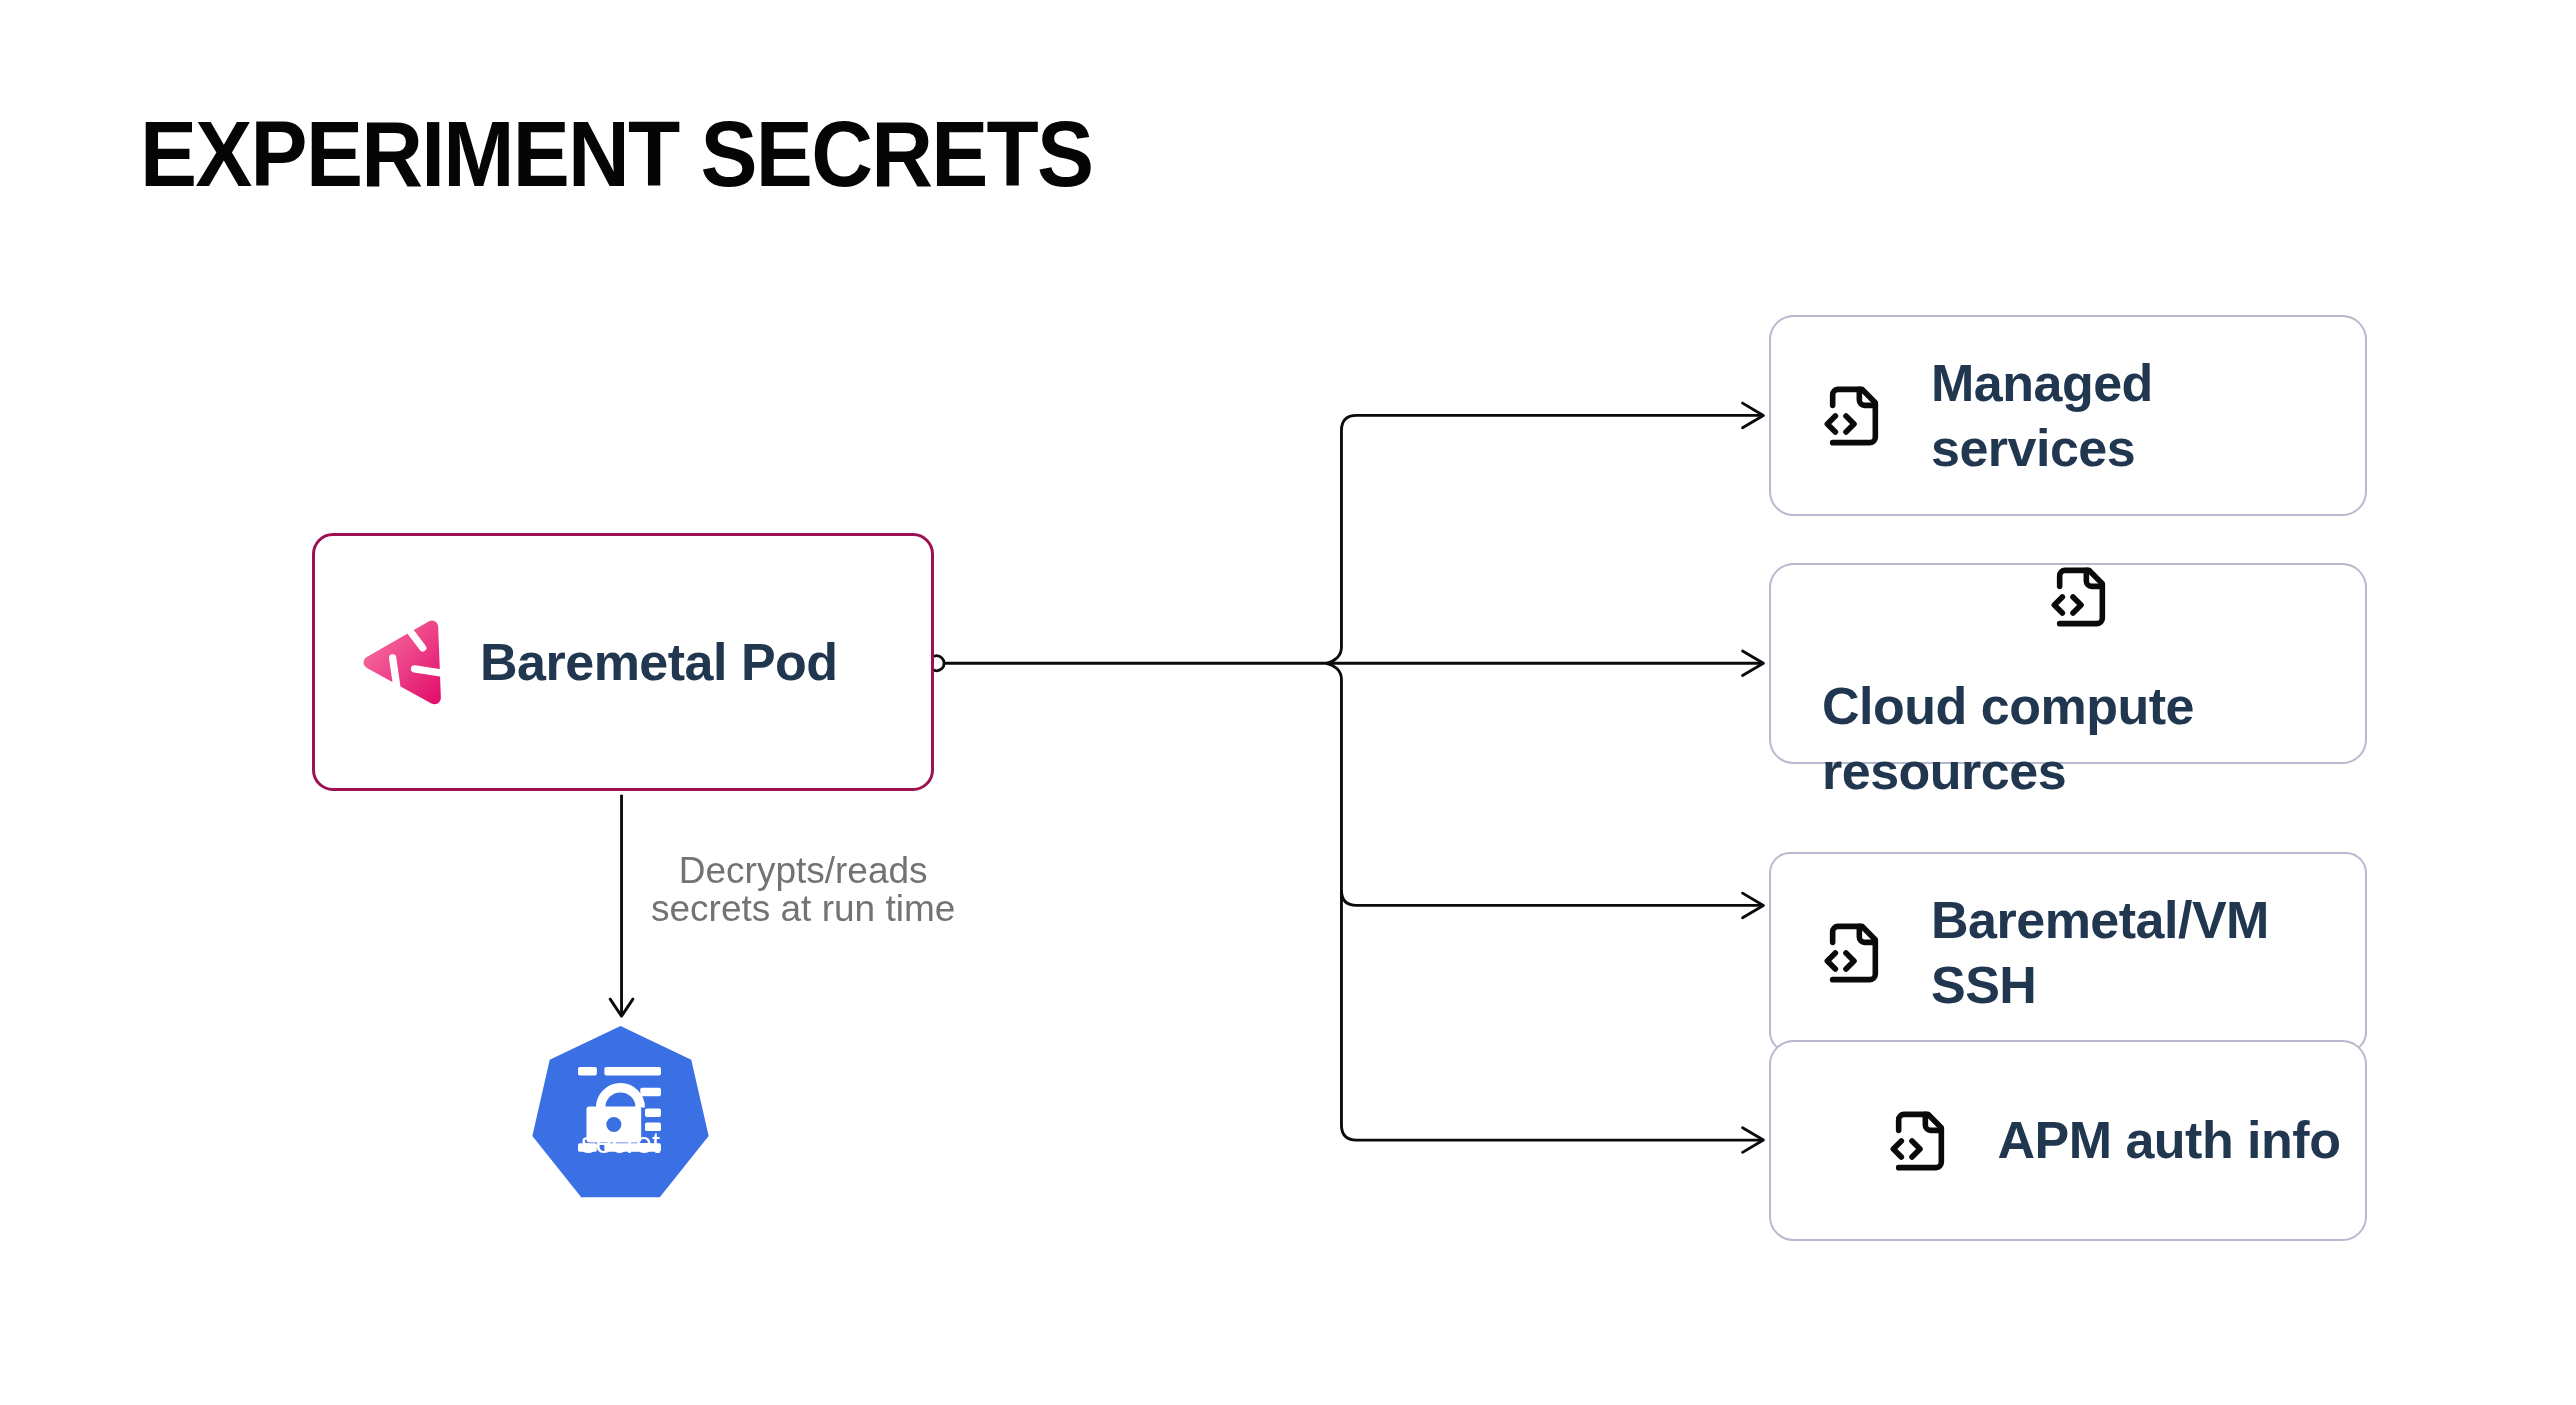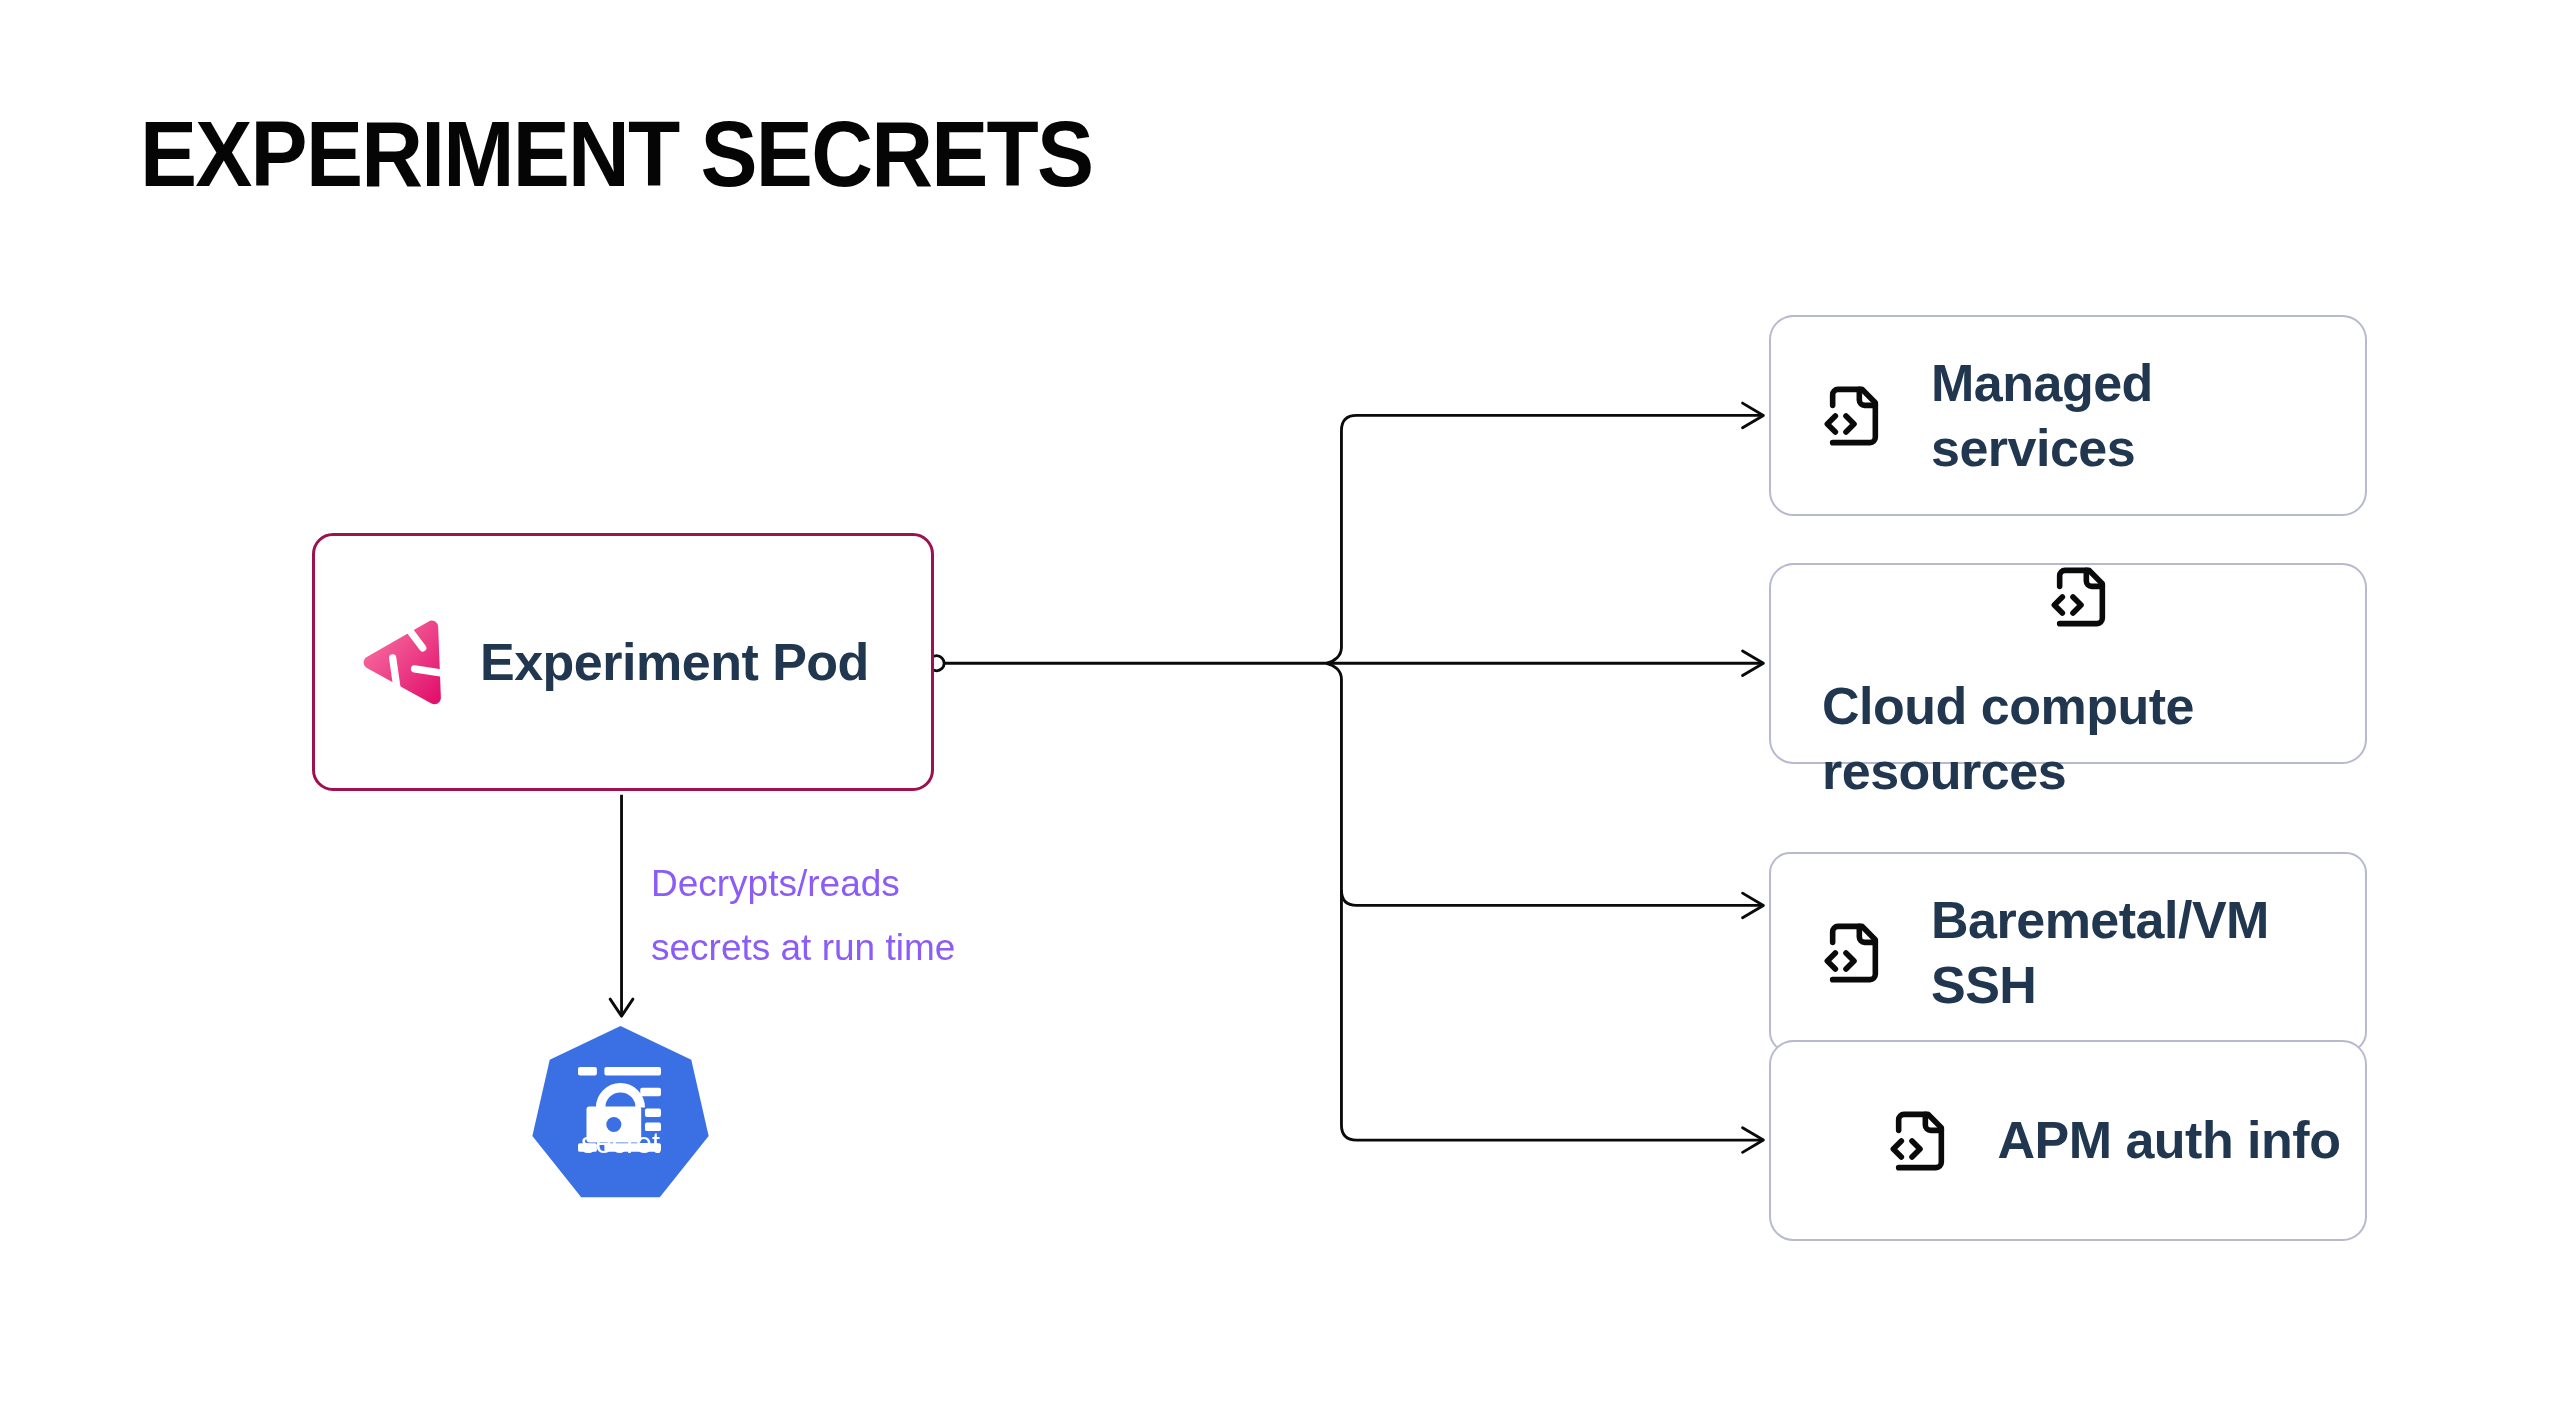--- a/index.html
+++ b/index.html
@@ -28,22 +28,23 @@
     display:flex;align-items:center;gap:30px;padding-left:44px;
   }
   .pod-label{
     font-size:52px;font-weight:bold;color:#213750;white-space:nowrap;
     letter-spacing:-0.5px;
   }
   .pod-logo{width:91px;height:95px;flex:0 0 auto;}
   
   .annotation{
     position:absolute;left:651px;top:852px;
-    font-size:37px;line-height:64px;font-weight:500;color:#8b5cf6;
+    font-size:37px;line-height:38px;font-weight:500;color:#737373;
     white-space:pre-line;
+    text-align:center;
   }
   
   .secret-node{
     position:absolute;left:530px;top:1026px;width:181px;height:180px;
     background:#3b70e4;
     clip-path:polygon(50% 0%,89.1% 18.8%,98.7% 61.1%,71.7% 95.1%,28.3% 95.1%,1.3% 61.1%,10.9% 18.8%);
   }
   .secret-glyph{position:absolute;left:48px;top:38px;}
   .secret-label{
     position:absolute;left:0;top:101px;width:100%;
@@ -100,21 +101,21 @@
         <linearGradient id="pinkgrad" x1="0" y1="0" x2="1" y2="1">
           <stop offset="0" stop-color="#f873a3"></stop>
           <stop offset="1" stop-color="#e2136e"></stop>
         </linearGradient>
       </defs>
       <path d="M 12 50 L 80 11 L 83 89 Z" fill="url(#pinkgrad)" stroke="url(#pinkgrad)" stroke-width="14" stroke-linejoin="round"></path>
       <path d="M 52 10 L 70 34" stroke="#ffffff" stroke-width="8" stroke-linecap="round"></path>
       <path d="M 37 45 L 42 80" stroke="#ffffff" stroke-width="8" stroke-linecap="round"></path>
       <path d="M 61 57 L 93 62" stroke="#ffffff" stroke-width="8" stroke-linecap="round"></path>
     </svg>
-    <span class="pod-label">Experiment Pod</span>
+    <span class="pod-label">Baremetal Pod</span>
   </div>
 
   <div class="annotation">Decrypts/reads
 secrets at run time</div>
 
   <div class="secret-node">
     <svg class="secret-glyph" width="83" height="88" viewBox="0 0 88 93">
       <g fill="#ffffff">
         <rect x="0" y="3" width="20" height="9" rx="2"></rect>
         <rect x="28" y="3" width="60" height="9" rx="2"></rect>

